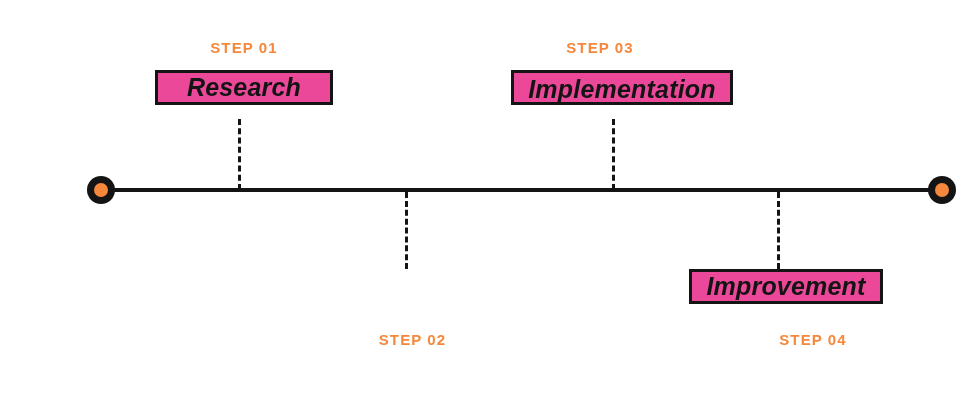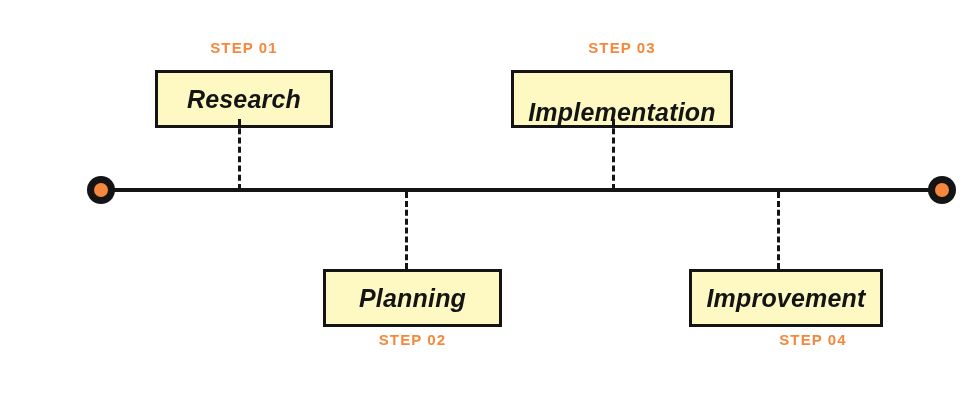--- a/index.html
+++ b/index.html
@@ -56,25 +56,25 @@
     position: absolute;
     width: 0;
     border-left: 3px dashed #141414;
   }
 
   
   .milestone-box {
     position: absolute;
     box-sizing: border-box;
     border: 3px solid #141414;
-    background: #fef9c3;
+    background: #ec4899;
     display: flex;
     align-items: center;
     justify-content: center;
-    height: 58px;
+    height: 35px;
   }
   .milestone-label {
     font-family: "Liberation Sans", sans-serif;
     font-style: italic;
     font-weight: bold;
     font-size: 25px;
     color: #141414;
     letter-spacing: 0.2px;
     white-space: nowrap;
     line-height: 1;
@@ -92,21 +92,21 @@
     text-align: center;
     line-height: 1;
   }
 
   
   #box-1 { left: 155px; top: 70px;  width: 178px; }
   #cap-1 { left: 155px; top: 40px;  width: 178px; }
   #con-1 { left: 238px; top: 119px; height: 71px; }
 
   #box-3 { left: 511px; top: 70px;  width: 222px; align-items: flex-end; }
-  #cap-3 { left: 511px; top: 40px;  width: 222px; }
+  #cap-3 { left: 489px; top: 40px;  width: 222px; }
   #con-3 { left: 612px; top: 119px; height: 71px; }
 
   
   #box-2 { left: 323px; top: 269px; width: 179px; }
   #cap-2 { left: 323px; top: 332px; width: 179px; }
   #con-2 { left: 405px; top: 192px; height: 77px; }
 
   #box-4 { left: 689px; top: 269px; width: 194px; }
   #cap-4 { left: 716px; top: 332px; width: 194px; }
   #con-4 { left: 777px; top: 192px; height: 77px; }
@@ -120,23 +120,20 @@
   <div class="endpoint start"></div>
   <div class="endpoint end"></div>
 
   <div class="step-caption" id="cap-1">STEP 01</div>
   <div class="milestone-box" id="box-1">
     <span class="milestone-label">Research</span>
   </div>
   <div class="connector" id="con-1"></div>
 
   <div class="connector" id="con-2"></div>
-  <div class="milestone-box" id="box-2">
-    <span class="milestone-label">Planning</span>
-  </div>
   <div class="step-caption" id="cap-2">STEP 02</div>
 
   <div class="step-caption" id="cap-3">STEP 03</div>
   <div class="milestone-box" id="box-3">
     <span class="milestone-label">Implementation</span>
   </div>
   <div class="connector" id="con-3"></div>
 
   <div class="connector" id="con-4"></div>
   <div class="milestone-box" id="box-4">

